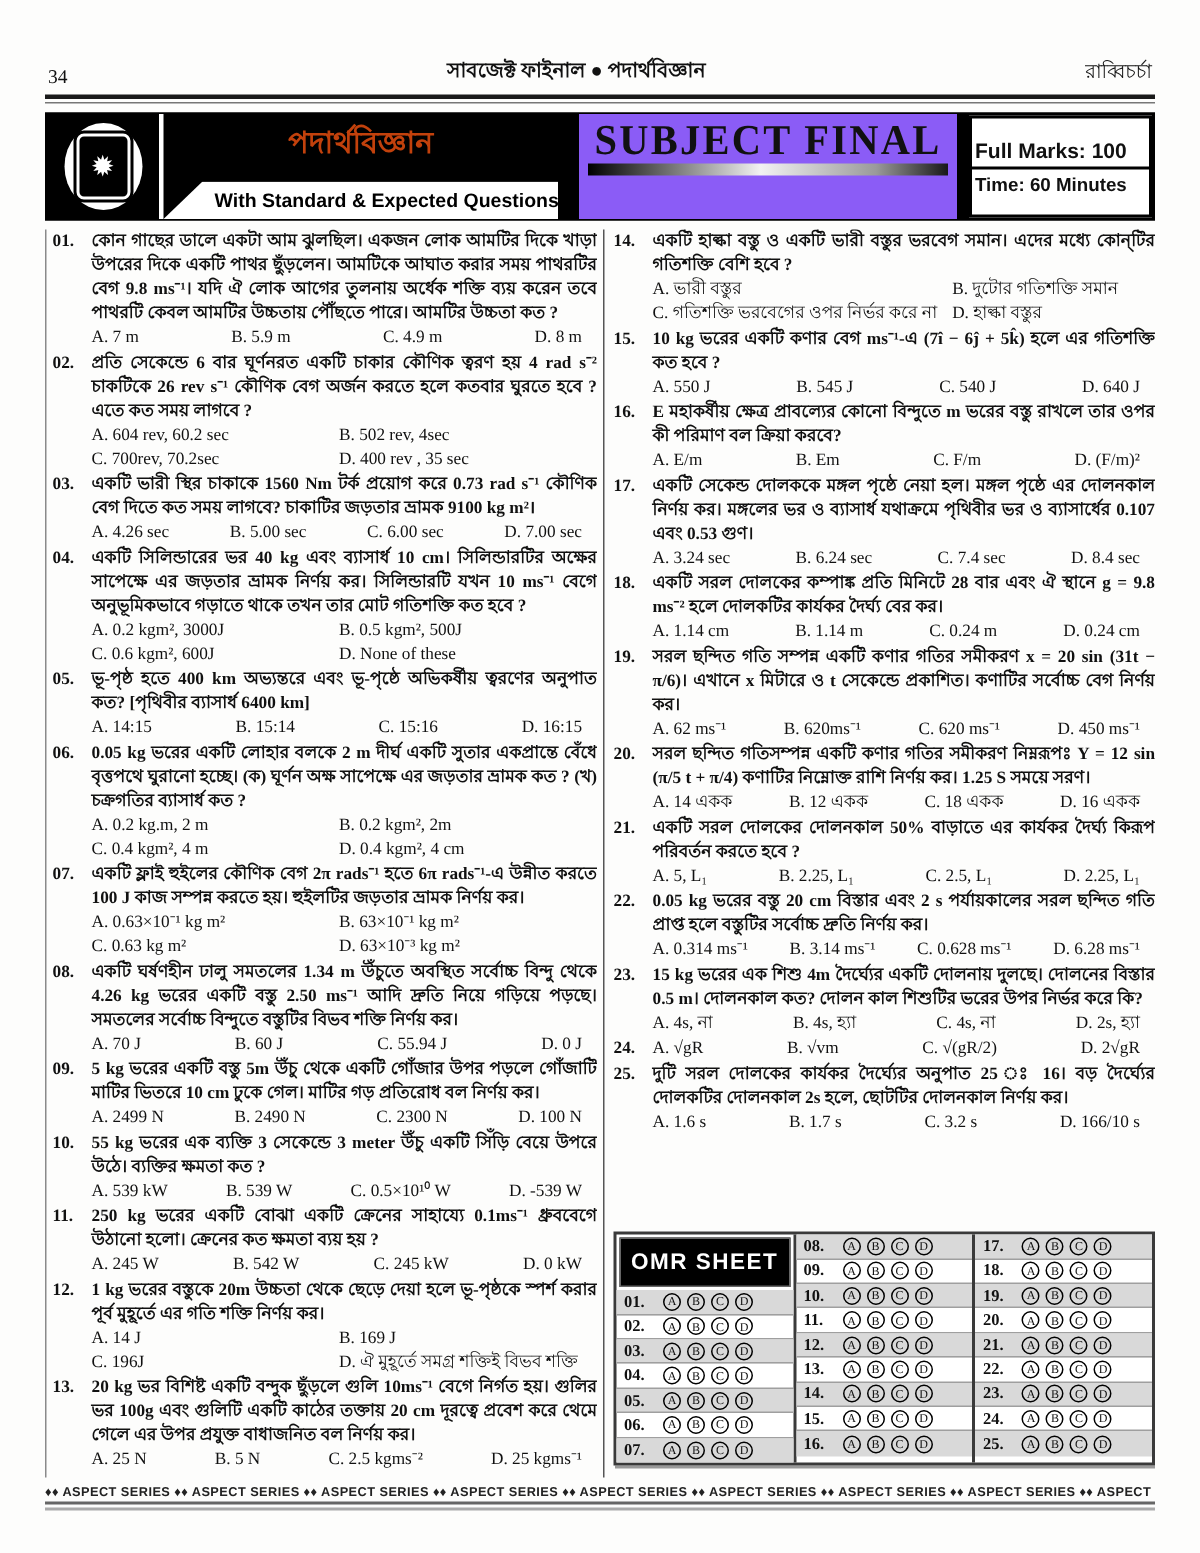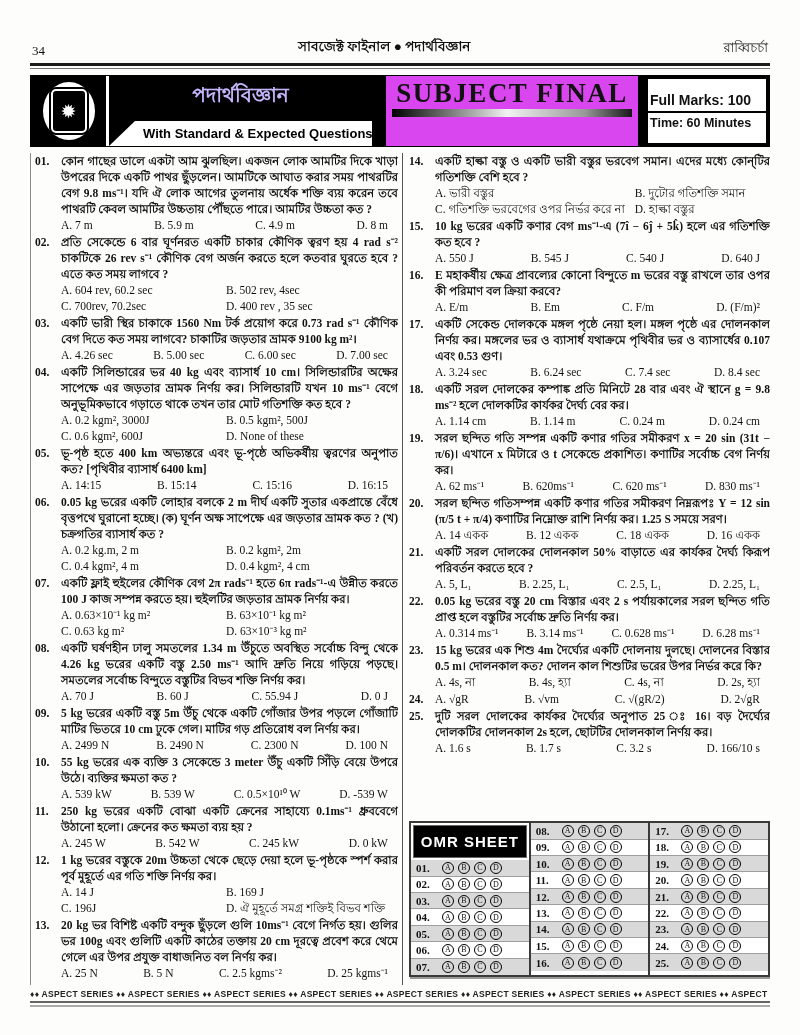--- a/index.html
+++ b/index.html
@@ -17,25 +17,25 @@
   
   .banner { display:flex; background:#000; margin-top:6px; height:72px; border:1px solid #000; }
   .logo-cell { width:78px; display:flex; align-items:center; justify-content:center;
                border-right:3px solid #fff; flex:none; }
   .logo-oval { width:52px; height:58px; background:#fff; border-radius:50%;
                display:flex; align-items:center; justify-content:center; }
   .logo-book { width:32px; height:40px; background:#000; border-radius:3px;
                display:flex; align-items:center; justify-content:center;
                color:#fff; font-size:19px; border:2px solid #000; outline:2px solid #000; outline-offset:2px;}
   .banner-left { flex:1; display:flex; flex-direction:column; justify-content:space-between; min-width:0; }
-  .subject-bn { color:#c4b5fd; font-size:20px; font-weight:bold; text-align:center; padding-top:4px; }
+  .subject-bn { color:#c2410c; font-size:20px; font-weight:bold; text-align:center; padding-top:4px; }
   .tagline-strip { background:#fff; color:#000; font-family:"Liberation Sans", sans-serif;
                    font-weight:bold; font-size:13px; padding:5px 8px 5px 34px; white-space:nowrap;
                    clip-path:polygon(26px 0, 100% 0, 100% 100%, 0 100%); }
-  .banner-mid { width:252px; background:#d946ef; flex:none; padding:1px 6px 0 6px; margin-left:14px; }
+  .banner-mid { width:252px; background:#8b5cf6; flex:none; padding:1px 6px 0 6px; margin-left:14px; }
   .series-title { font-family:"Liberation Serif", serif; font-weight:bold; font-size:27px;
                   letter-spacing:1.5px; text-align:center; line-height:32px; transform:scaleY(1.05); }
   .grad-bar { height:8px; background:linear-gradient(90deg,#000 0%,#f2f2f2 48%,#9a9a9a 80%,#181818 100%); }
   .banner-gap { width:7px; background:#000; flex:none; }
   .marks-box { width:122px; flex:none; background:#fff; border:2px solid #000; margin:1px;
                display:flex; flex-direction:column; justify-content:center;
                font-family:"Liberation Sans", sans-serif; font-weight:bold; text-align:left; }
   .marks-box .fm { font-size:14px; padding:3px 2px; border-bottom:2px solid #000; }
   .marks-box .tm { font-size:12.5px; padding:3px 2px; }
 
@@ -335,21 +335,21 @@
             </div>
           </div>
           <div class="q">
             <span class="qnum">19.</span>
             <div class="qbody">
               <div class="qtext">সরল ছন্দিত গতি সম্পন্ন একটি কণার গতির সমীকরণ x = 20 sin (31t − π/6)। এখানে x মিটারে ও t সেকেন্ডে প্রকাশিত। কণাটির সর্বোচ্চ বেগ নির্ণয় কর।</div>
               <div class="opts cols4">
                 <span class="opt">A. 62 ms⁻¹</span>
                 <span class="opt">B. 620ms⁻¹</span>
                 <span class="opt">C. 620 ms⁻¹</span>
-                <span class="opt">D. 830 ms⁻¹</span>
+                <span class="opt">D. 450 ms⁻¹</span>
               </div>
             </div>
           </div>
           <div class="q">
             <span class="qnum">20.</span>
             <div class="qbody">
               <div class="qtext">সরল ছন্দিত গতিসম্পন্ন একটি কণার গতির সমীকরণ নিম্নরূপঃ Y = 12 sin (π/5 t + π/4) কণাটির নিম্নোক্ত রাশি নির্ণয় কর। 1.25 S সময়ে সরণ।</div>
               <div class="opts cols4">
                 <span class="opt">A. 14 একক</span>
                 <span class="opt">B. 12 একক</span>

